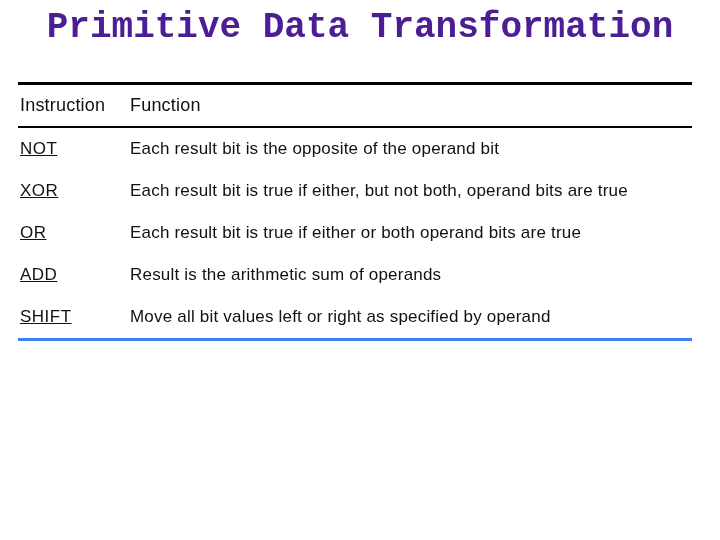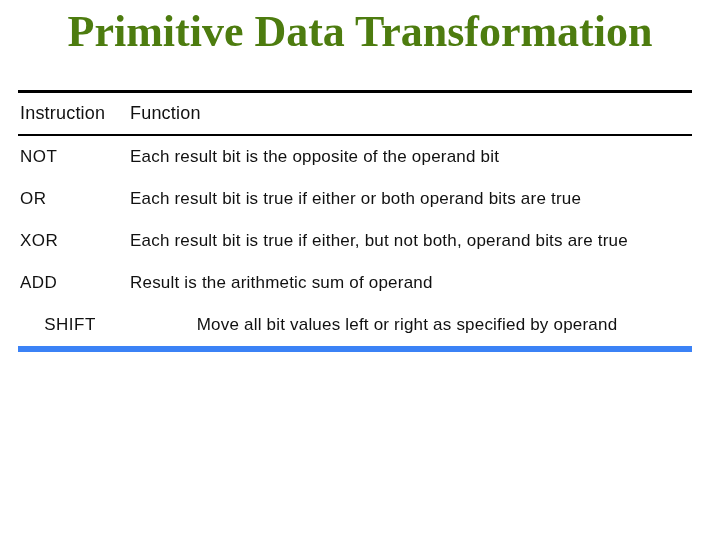--- a/index.html
+++ b/index.html
@@ -4,24 +4,24 @@
 <style>
   * { margin: 0; padding: 0; box-sizing: border-box; }
   body {
     width: 720px;
     height: 540px;
     background: #fff;
     font-family: Arial, Helvetica, sans-serif;
     overflow: hidden;
   }
   .title {
-    font-family: Liberation Serif, serif;
+    font-family: Liberation Mono, monospace;
     font-weight: bold;
-    color: #4d7c0f;
-    font-size: 44px;
+    color: #4c1d95;
+    font-size: 36px;
     text-align: center;
     line-height: 1.1;
     padding: 8px 10px 4px 10px;
   }
   .table-wrap {
     padding: 30px 28px 0 18px;
   }
   table {
     width: 100%;
     border-collapse: collapse;
@@ -41,26 +41,26 @@
   }
   th.col-instr { width: 110px; }
   tbody td {
     font-size: 17px;
     color: #111;
     padding: 11px 8px 11px 2px;
     vertical-align: middle;
     letter-spacing: 0.2px;
   }
   tbody tr:last-child {
-    border-bottom: 6px solid #3b82f6;
-    text-align: center;
+    border-bottom: 3px solid #3b82f6;
   }
   td.instr {
     font-family: Arial, Helvetica, sans-serif;
     letter-spacing: 0.5px;
+    text-decoration: underline;
   }
 </style>
 </head>
 <body>
 
 <div class="title">
   <span>Primitive Data Transformation</span><br>
 </div>
 
 <div class="table-wrap">
@@ -70,30 +70,30 @@
         <th class="col-instr">Instruction</th>
         <th>Function</th>
       </tr>
     </thead>
     <tbody>
       <tr>
         <td class="instr">NOT</td>
         <td>Each result bit is the opposite of the operand bit</td>
       </tr>
       <tr>
+        <td class="instr">XOR</td>
+        <td>Each result bit is true if either, but not both, operand bits are true</td>
+      </tr>
+      <tr>
         <td class="instr">OR</td>
         <td>Each result bit is true if either or both operand bits are true</td>
       </tr>
       <tr>
-        <td class="instr">XOR</td>
-        <td>Each result bit is true if either, but not both, operand bits are true</td>
-      </tr>
-      <tr>
         <td class="instr">ADD</td>
-        <td>Result is the arithmetic sum of operand</td>
+        <td>Result is the arithmetic sum of operands</td>
       </tr>
       <tr>
         <td class="instr">SHIFT</td>
         <td>Move all bit values left or right as specified by operand</td>
       </tr>
     </tbody>
   </table>
 </div>
 
 </body></html>

